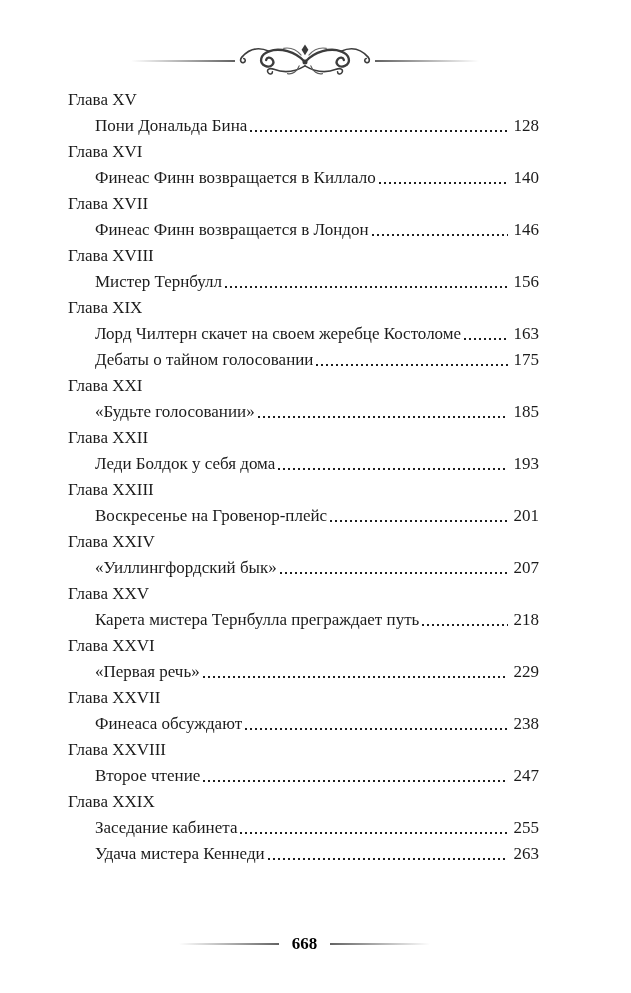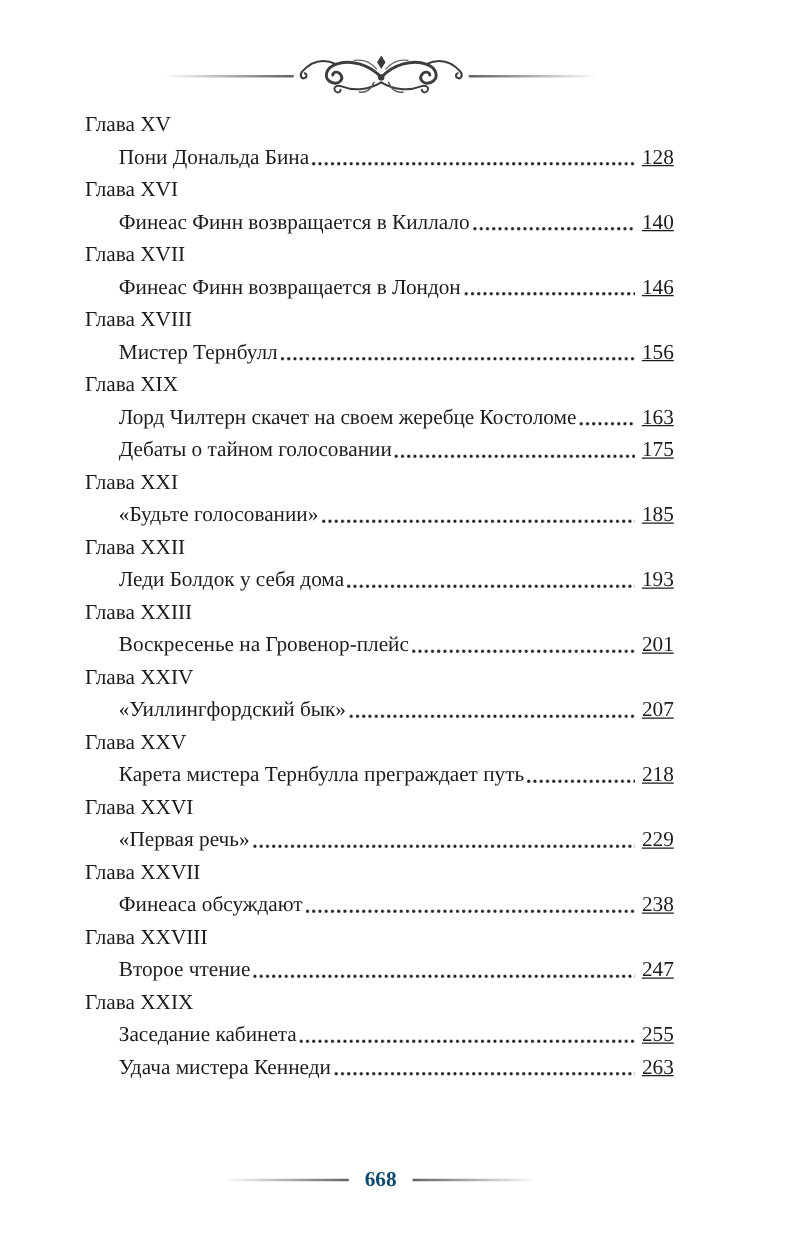--- a/index.html
+++ b/index.html
@@ -38,33 +38,33 @@
   .title-row { display: flex; line-height: 26px; padding-left: 27px; }
   .title { flex: 0 0 auto; }
   .leader {
     flex: 1 1 auto;
     margin: 0 6px 0 2px;
     background-image: radial-gradient(circle at 2px 2px, #1f1f1f 1.05px, rgba(0,0,0,0) 1.5px);
     background-size: 5px 4px;
     background-repeat: repeat-x;
     background-position: left 0 bottom 6px;
   }
-  .pagenum { flex: 0 0 auto; text-decoration: underline; }
+  .pagenum { flex: 0 0 auto; }
 
   
   .footer {
     position: absolute;
     top: 929px; left: 0; right: 0; height: 30px;
     display: flex; align-items: center; justify-content: center;
     gap: 13px;
   }
   .foot-line { height: 2px; width: 100px; }
   .foot-line.left  { background: linear-gradient(to right, rgba(120,120,120,0), rgba(60,60,60,0.8)); }
   .foot-line.right { background: linear-gradient(to left,  rgba(120,120,120,0), rgba(60,60,60,0.8)); }
-  .foot-num { font-size: 17px; font-weight: 700; color: #0c4a6e; }
+  .foot-num { font-size: 17px; font-weight: 700; color: #000000; }
 </style>
 </head>
 <body>
 
 <div class="page">
 
   <div class="ornament-row">
     <div class="orn-line left"></div>
     <svg class="flourish-svg" width="136" height="44" viewBox="0 0 140 44">
       <g id="orn-half" fill="none" stroke="#3d3d3d" stroke-linecap="round">

